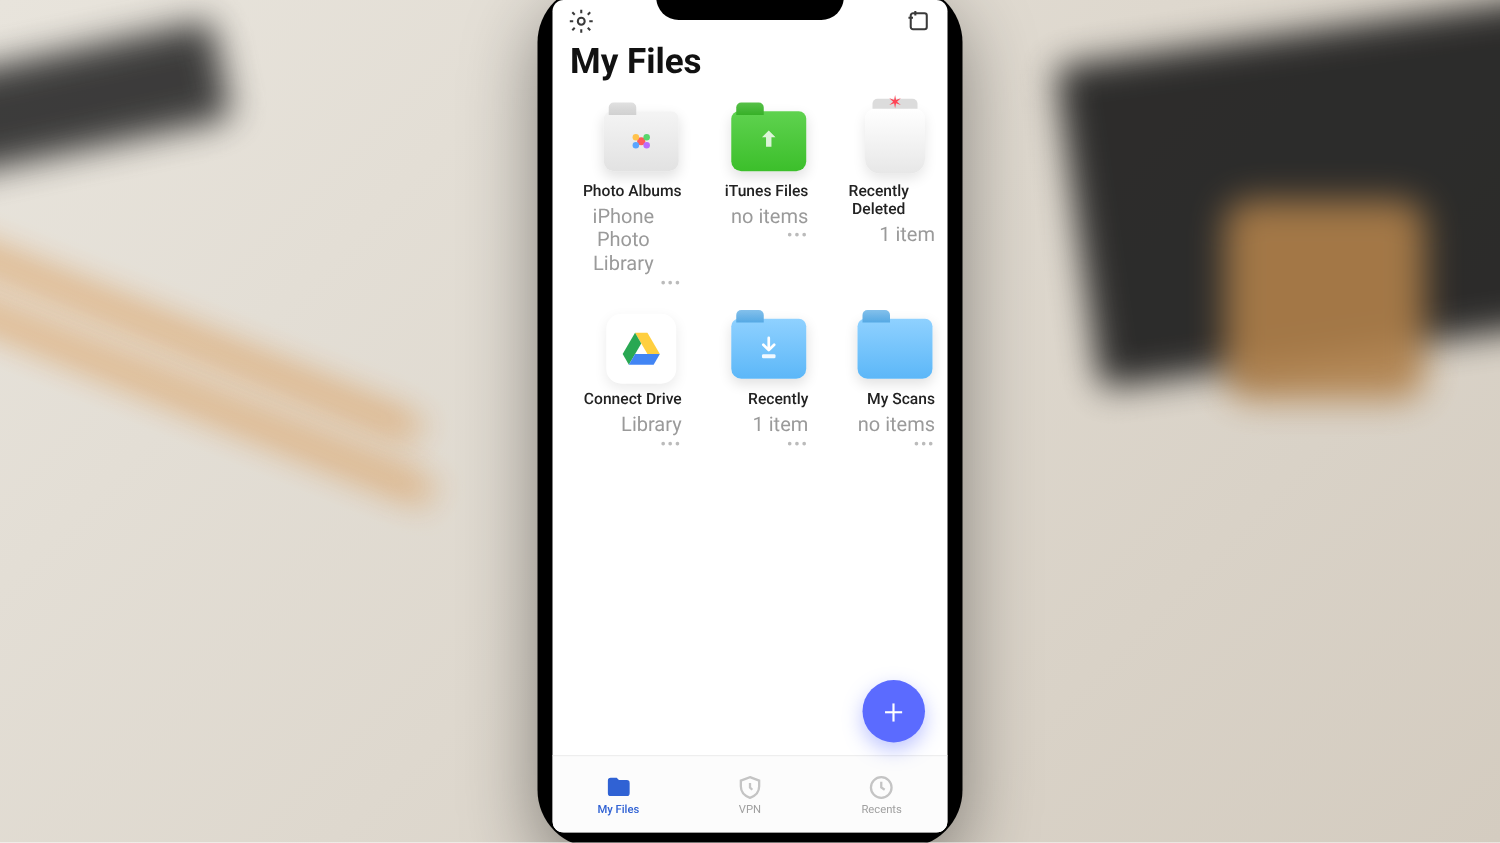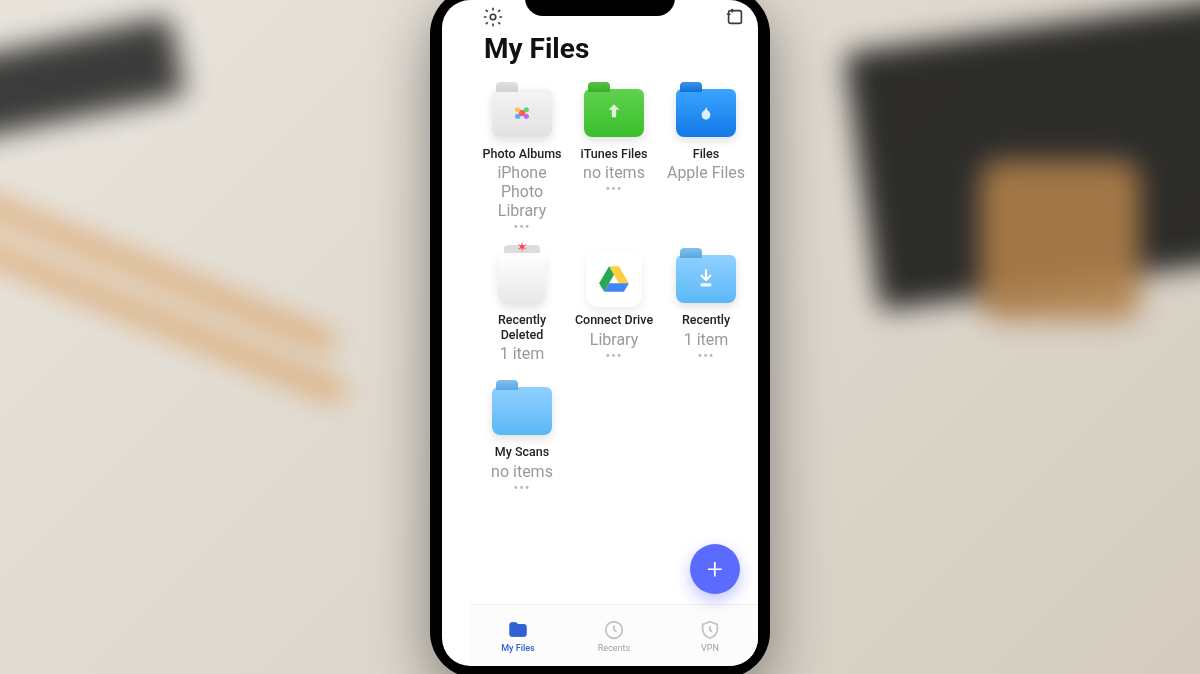--- a/index.html
+++ b/index.html
@@ -29,26 +29,25 @@
     top: 0; left: 50%;
     transform: translateX(-50%);
     width: 150px; height: 28px;
     background: #000;
     border-radius: 0 0 18px 18px;
     z-index: 10;
   }
   .screen {
     width: 100%; height: 100%;
     background: #fff;
-    border-radius: 28px;
+    border-radius: 9px;
     overflow: hidden;
     display: flex;
     flex-direction: column;
     position: relative;
-    padding-left: 28px;
   }
   .topbar {
     padding: 8px 12px 4px 12px;
     display: flex;
     justify-content: space-between;
     align-items: center;
     height: 30px;
   }
   .topbar .icon-btn { width: 22px; height: 22px; display:flex;align-items:center;justify-content:center; }
   .title {
@@ -62,21 +61,21 @@
     display: grid;
     grid-template-columns: repeat(3, 1fr);
     grid-auto-rows: min-content;
     gap: 12px 4px;
     padding: 6px 8px 10px 8px;
     overflow-y: auto;
   }
   .item {
     display: flex;
     flex-direction: column;
-    align-items: center;
+    align-items: flex-end;
     text-align: center;
     padding: 4px 2px;
     cursor: pointer;
   }
   .thumb {
     width: 64px; height: 56px;
     border-radius: 10px;
     display:flex; align-items:center; justify-content:center;
     margin-bottom: 6px;
     position: relative;
@@ -248,33 +247,20 @@
                 </svg>
           </div>
             </div>
         </div>
         <div class="item-title">iTunes Files</div>
         <div class="item-sub">no items</div>
         <div class="dots">•••</div>
       </div>
 
 
-      <div class="item">
-        <div class="thumb">
-          <div class="folder blue">
-              <div class="inner-icon">
-            <svg viewBox="0 0 24 24" fill="rgba(255,255,255,0.85)">
-                  <path d="M16 13.5c0 2.5-1.7 4.5-4 4.5s-4-2-4-4.5c0-2 1.3-3.6 3-4.2.2-1 1-2 2-2.3-.3 1-.1 1.8.4 2.4 1.5.6 2.6 2.2 2.6 4.1z"></path>
-                </svg>
-          </div>
-            </div>
-        </div>
-        <div class="item-title">Files</div>
-        <div class="item-sub">Apple Files</div>
-      </div>
 
       <div class="item">
         <div class="thumb">
           <div class="trash"></div>
         </div>
         <div class="item-title">Recently Deleted</div>
         <div class="item-sub">1 item</div>
       </div>
 
       <div class="item">
@@ -325,28 +311,28 @@
 
     <div class="tabbar">
       <div class="tab active">
         <svg viewBox="0 0 24 24">
             <path d="M3 6a2 2 0 012-2h5l2 2h7a2 2 0 012 2v9a2 2 0 01-2 2H5a2 2 0 01-2-2z"></path>
           </svg>
         <span class="tab-label">My Files</span>
       </div>
       <div class="tab">
         <svg viewBox="0 0 24 24">
+            <path d="M12 3l8 3v5c0 5-3.5 8.5-8 10-4.5-1.5-8-5-8-10V6z" fill="none" stroke-width="2"></path>
+            <path d="M12 8v4l2 2" fill="none" stroke-width="2"></path>
+          </svg>
+        <span class="tab-label">VPN</span>
+      </div>
+      <div class="tab">
+        <svg viewBox="0 0 24 24">
             <circle cx="12" cy="12" r="9" fill="none" stroke-width="2"></circle>
             <path d="M12 7v5l3 2" fill="none" stroke-width="2"></path>
           </svg>
         <span class="tab-label">Recents</span>
       </div>
-      <div class="tab">
-        <svg viewBox="0 0 24 24">
-            <path d="M12 3l8 3v5c0 5-3.5 8.5-8 10-4.5-1.5-8-5-8-10V6z" fill="none" stroke-width="2"></path>
-            <path d="M12 8v4l2 2" fill="none" stroke-width="2"></path>
-          </svg>
-        <span class="tab-label">VPN</span>
-      </div>
     </div>
 
   </div>
 </div>
 
 </body></html>

